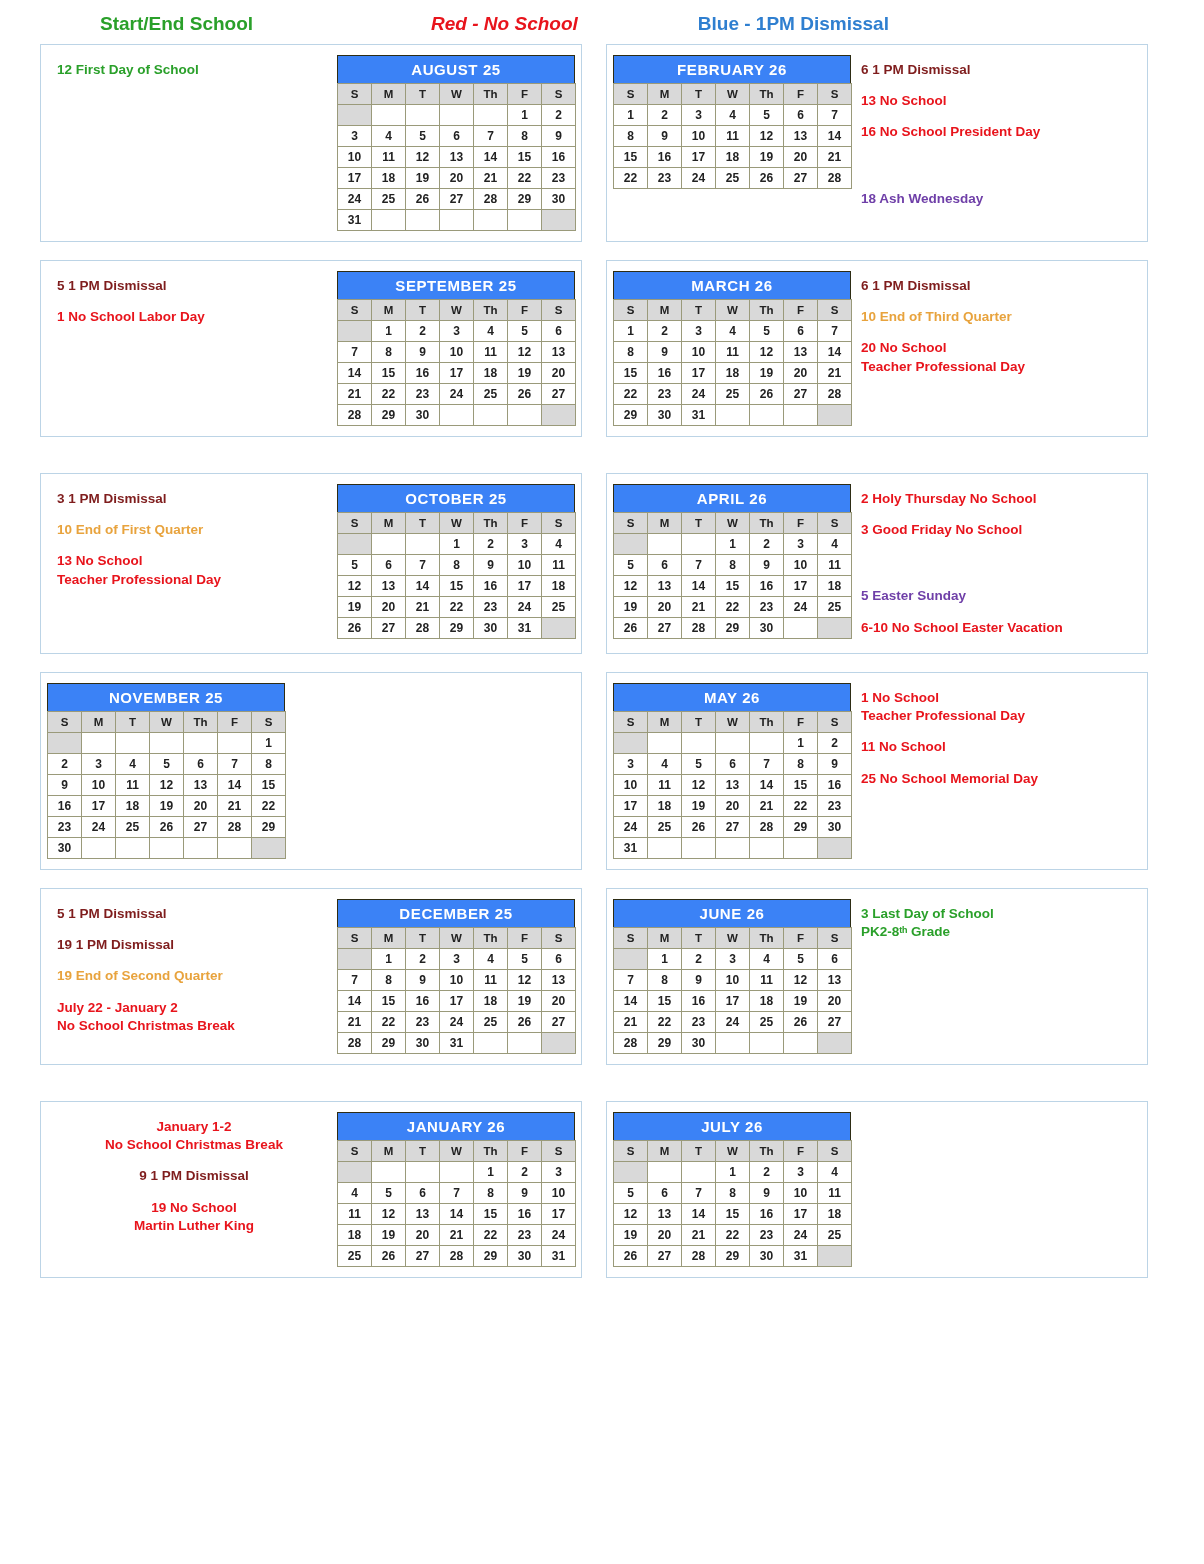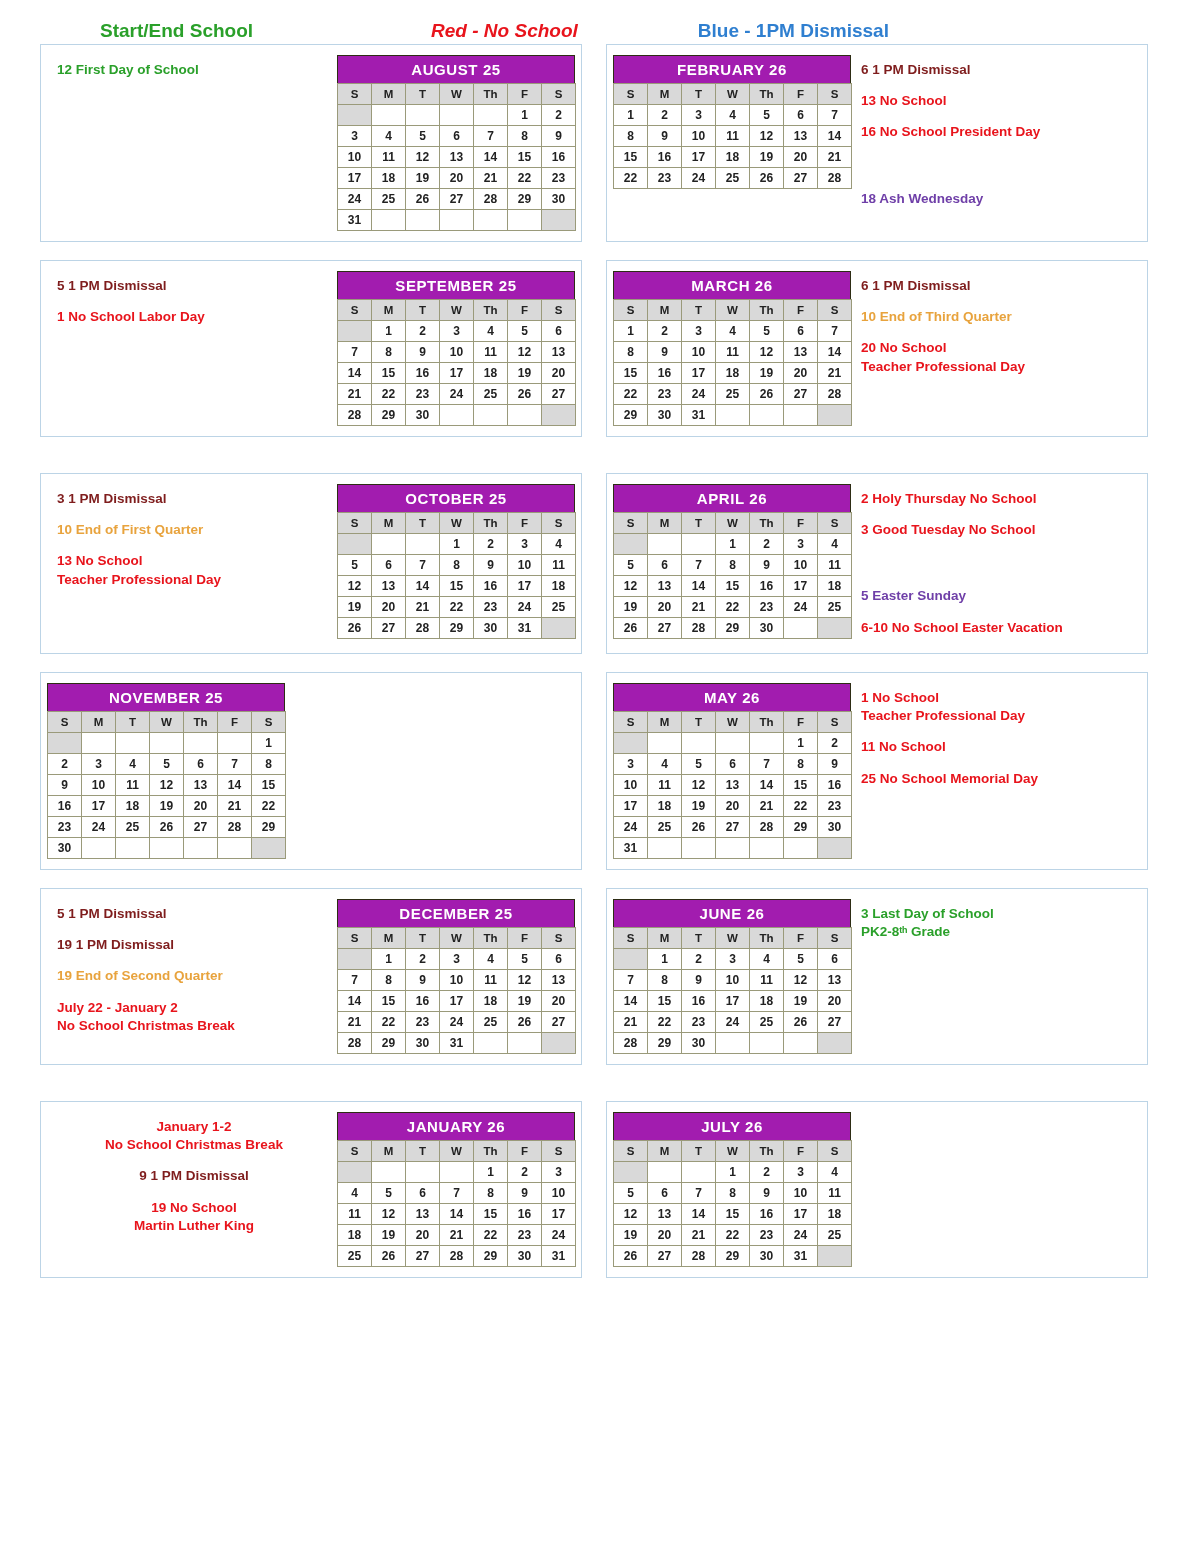--- a/index.html
+++ b/index.html
@@ -7,21 +7,21 @@
     margin: 0; padding: 0;
     width: 1204px;
     background: #ffffff;
     font-family: "Liberation Sans", sans-serif;
   }
   body { width: 1204px; min-height: 1564px; position: relative; }
 
   
   .legend {
     display: flex;
-    align-items: flex-end;
+    align-items: center;
     height: 44px;
     padding: 6px 0 2px 0;
   }
   .legend-item {
     font-weight: bold;
     font-size: 19px;
     white-space: nowrap;
   }
   .legend-start { color: #2aa02a; margin-left: 100px; }
   .legend-red   { color: #e8141c; margin-left: 178px; font-style: italic; }
@@ -69,21 +69,21 @@
   .note:last-child { margin-bottom: 0; }
   .c-blue   { color: #7f1d1d; }
   .c-red    { color: #e8141c; }
   .c-green  { color: #2aa02a; }
   .c-orange { color: #e8a33d; }
   .c-purple { color: #6f3fa8; margin-top: 48px; }
 
   
   .cal { flex: 0 0 auto; width: 238px; }
   .cal-title {
-    background: #a21caf;
+    background: #3b82f6;
     color: #ffffff;
     font-weight: bold;
     font-size: 15px;
     text-align: center;
     letter-spacing: .6px;
     padding: 5px 0 5px 0;
     border: 1px solid #2d2c14;
     border-bottom: none;
   }
   table.cal-table {
@@ -548,21 +548,21 @@
                 <td class="">29</td>
                 <td class="">30</td>
                 <td class="empty"></td>
                 <td class="empty we"></td>
               </tr>
             </tbody>
           </table>
         </div>
         <div class="notes">
           <div class="note c-red">2 Holy Thursday No School</div>
-          <div class="note c-red">3 Good Tuesday No School</div>
+          <div class="note c-red">3 Good Friday No School</div>
           <div class="note c-purple">5 Easter Sunday</div>
           <div class="note c-red">6-10 No School Easter Vacation</div>
         </div>
       </div>
     </div>
     <div class="panel left">
       <div class="panel-inner notes-left">
         <div class="cal">
           <div class="cal-title">NOVEMBER 25</div>
           <table class="cal-table">

